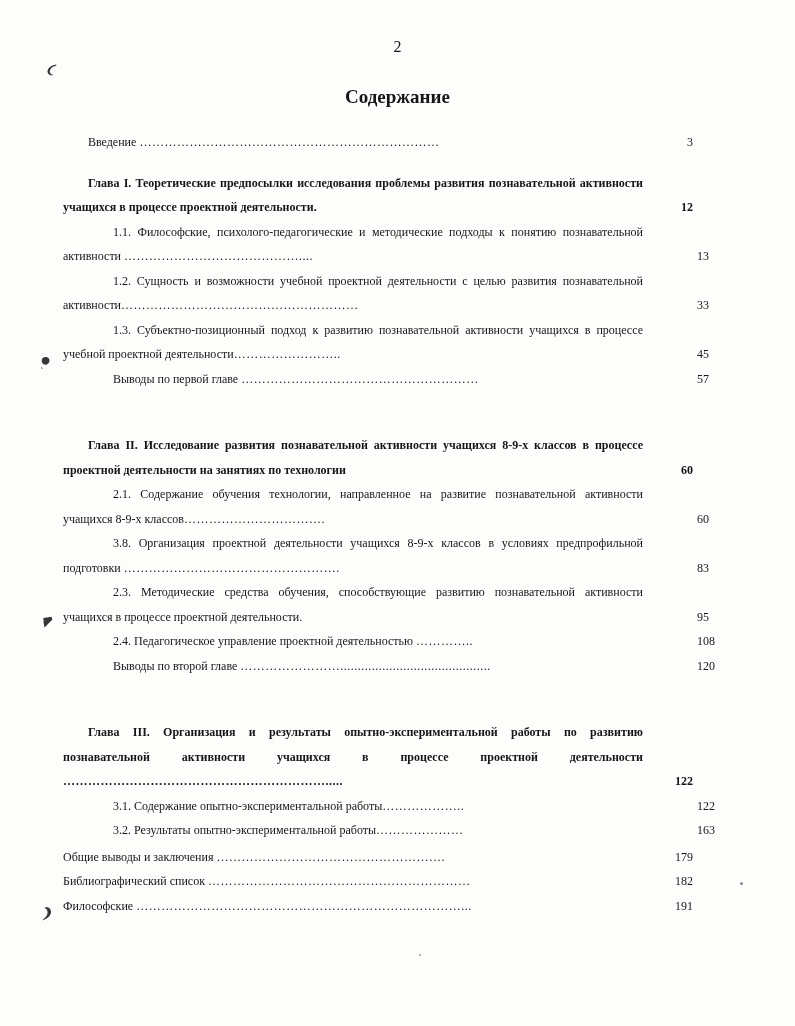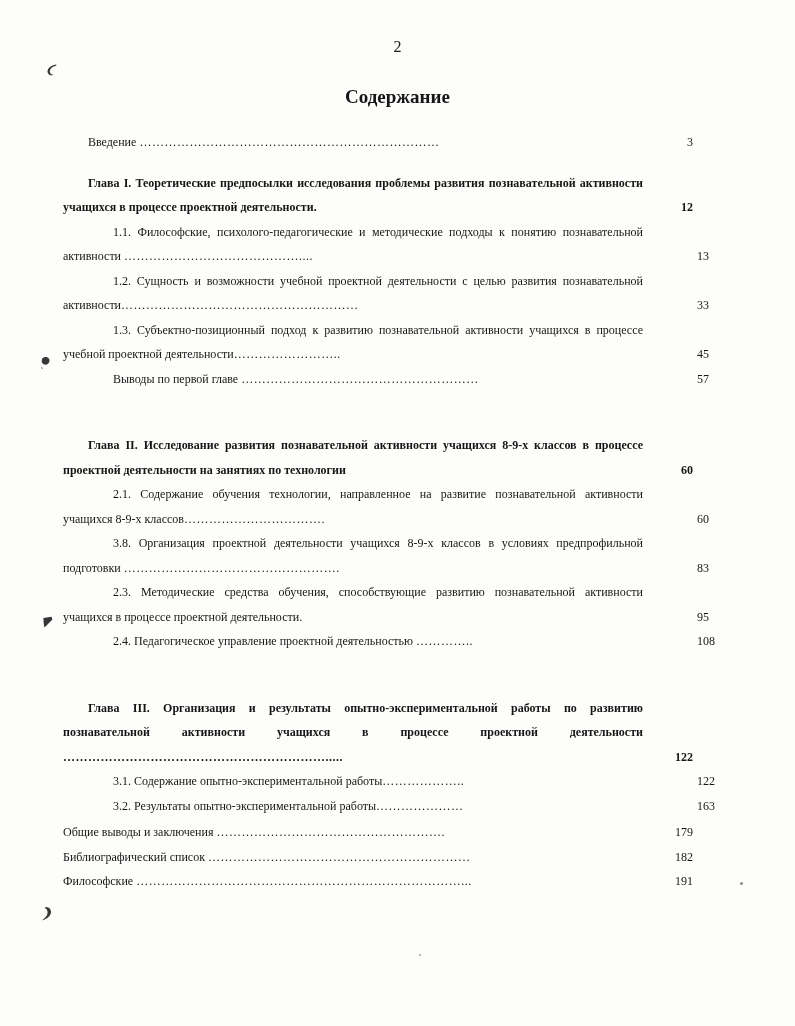--- a/index.html
+++ b/index.html
@@ -83,20 +83,21 @@
     <div class="entry indent1 bold gap25"><span>Глава II.</span> <span>Исследование развития познавательной активности учащихся 8-9-х классов в процессе проектной деятельности на занятиях по технологии</span><span class="dots"></span><span class="page-ref">60</span></div>
 
     <div class="entry indent2"><span>2.1. Содержание обучения технологии, направленное на развитие познавательной активности учащихся 8-9-х классов</span><span class="dots">…………………………….</span><span class="page-ref">60</span></div>
 
     <div class="entry indent2"><span>3.8. Организация проектной деятельности учащихся 8-9-х классов в условиях предпрофильной подготовки </span><span class="dots">…………………………………………….</span><span class="page-ref">83</span></div>
 
     <div class="entry indent2"><span>2.3. Методические средства обучения, способствующие развитию познавательной активности учащихся в процессе проектной деятельности.</span><span class="dots"></span><span class="page-ref">95</span></div>
 
     <div class="entry indent2"><span>2.4. Педагогическое управление проектной деятельностью </span><span class="dots">…………..</span><span class="page-ref">108</span></div>
 
+    <div class="entry indent2"><span>Выводы по второй главе </span><span class="dots">……………………...........................................</span><span class="page-ref">120</span></div>
 
     <div class="entry indent1 bold gap25"><span>Глава III.</span> <span>Организация и результаты опытно-экспериментальной работы по развитию познавательной активности учащихся в процессе проектной деятельности </span><span class="dots">……………………………………………………….....</span><span class="page-ref">122</span></div>
 
     <div class="entry indent2"><span>3.1. Содержание опытно-экспериментальной работы</span><span class="dots">………………..</span><span class="page-ref">122</span></div>
 
     <div class="entry indent2 gap12"><span>3.2. Результаты опытно-экспериментальной работы</span><span class="dots">…………………</span><span class="page-ref">163</span></div>
 
 
     <div class="entry gap14"><span>Общие выводы и заключения </span><span class="dots">……………………………………………….</span><span class="page-ref">179</span></div>
 

